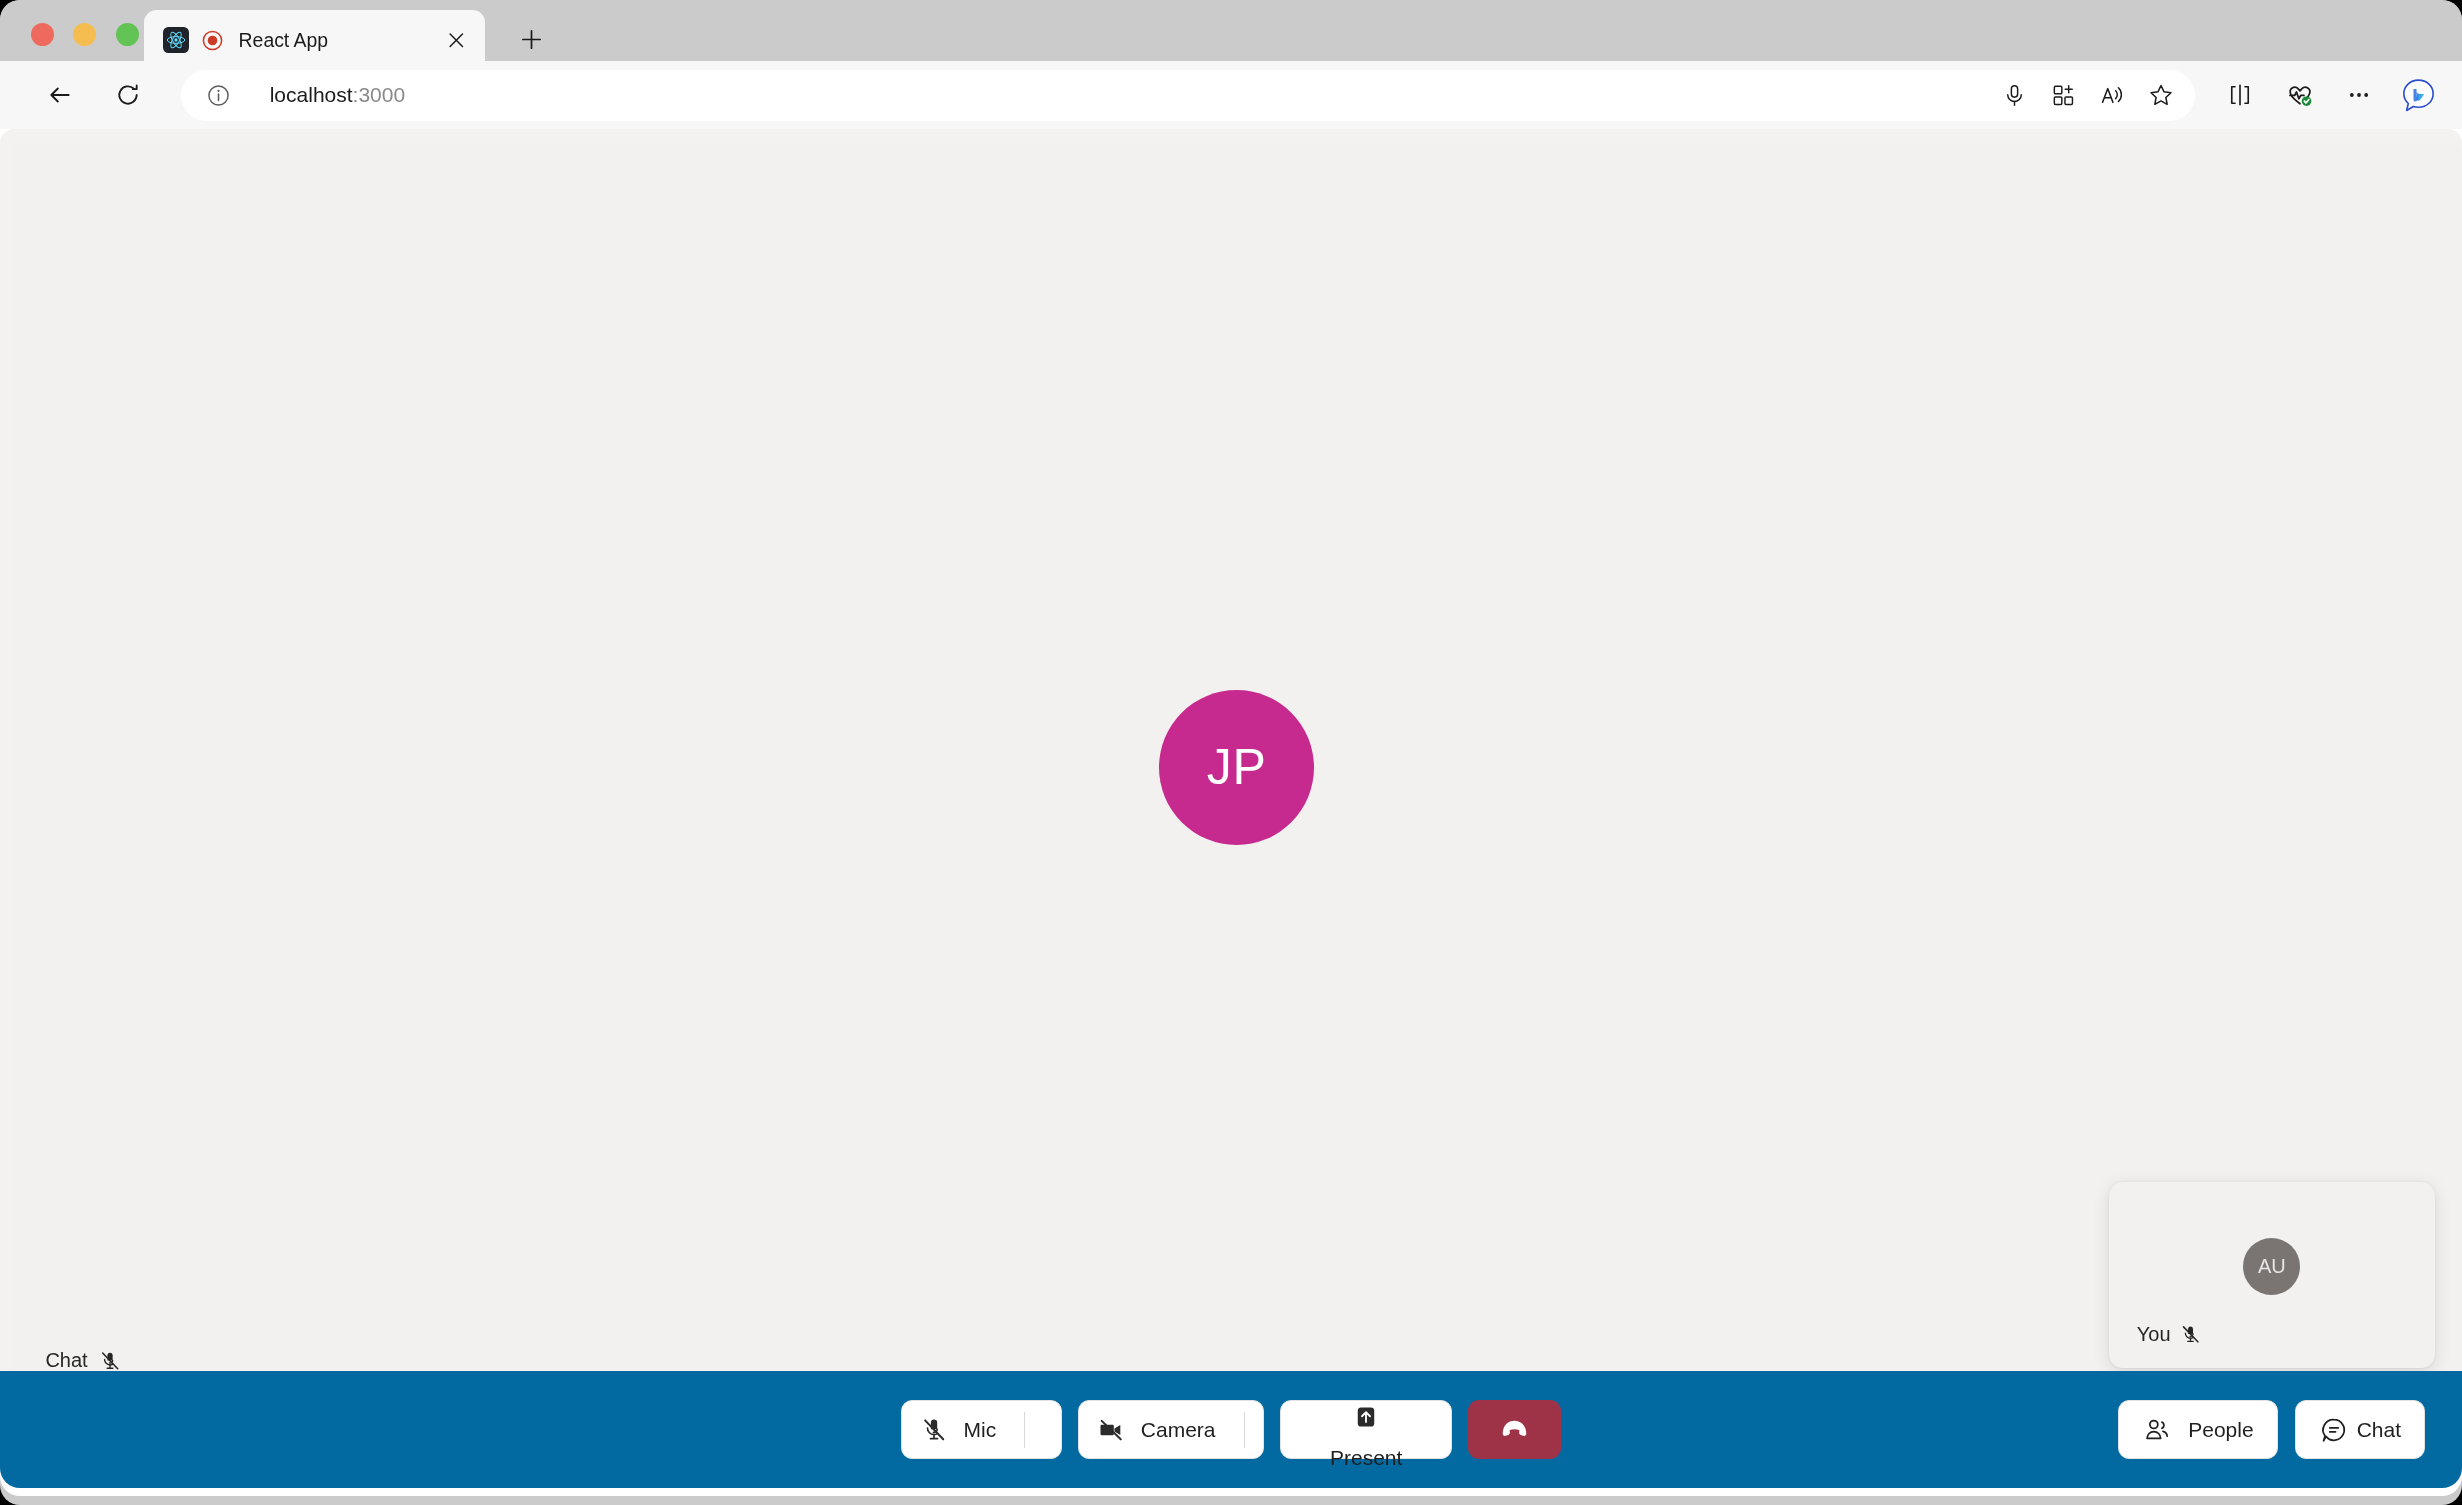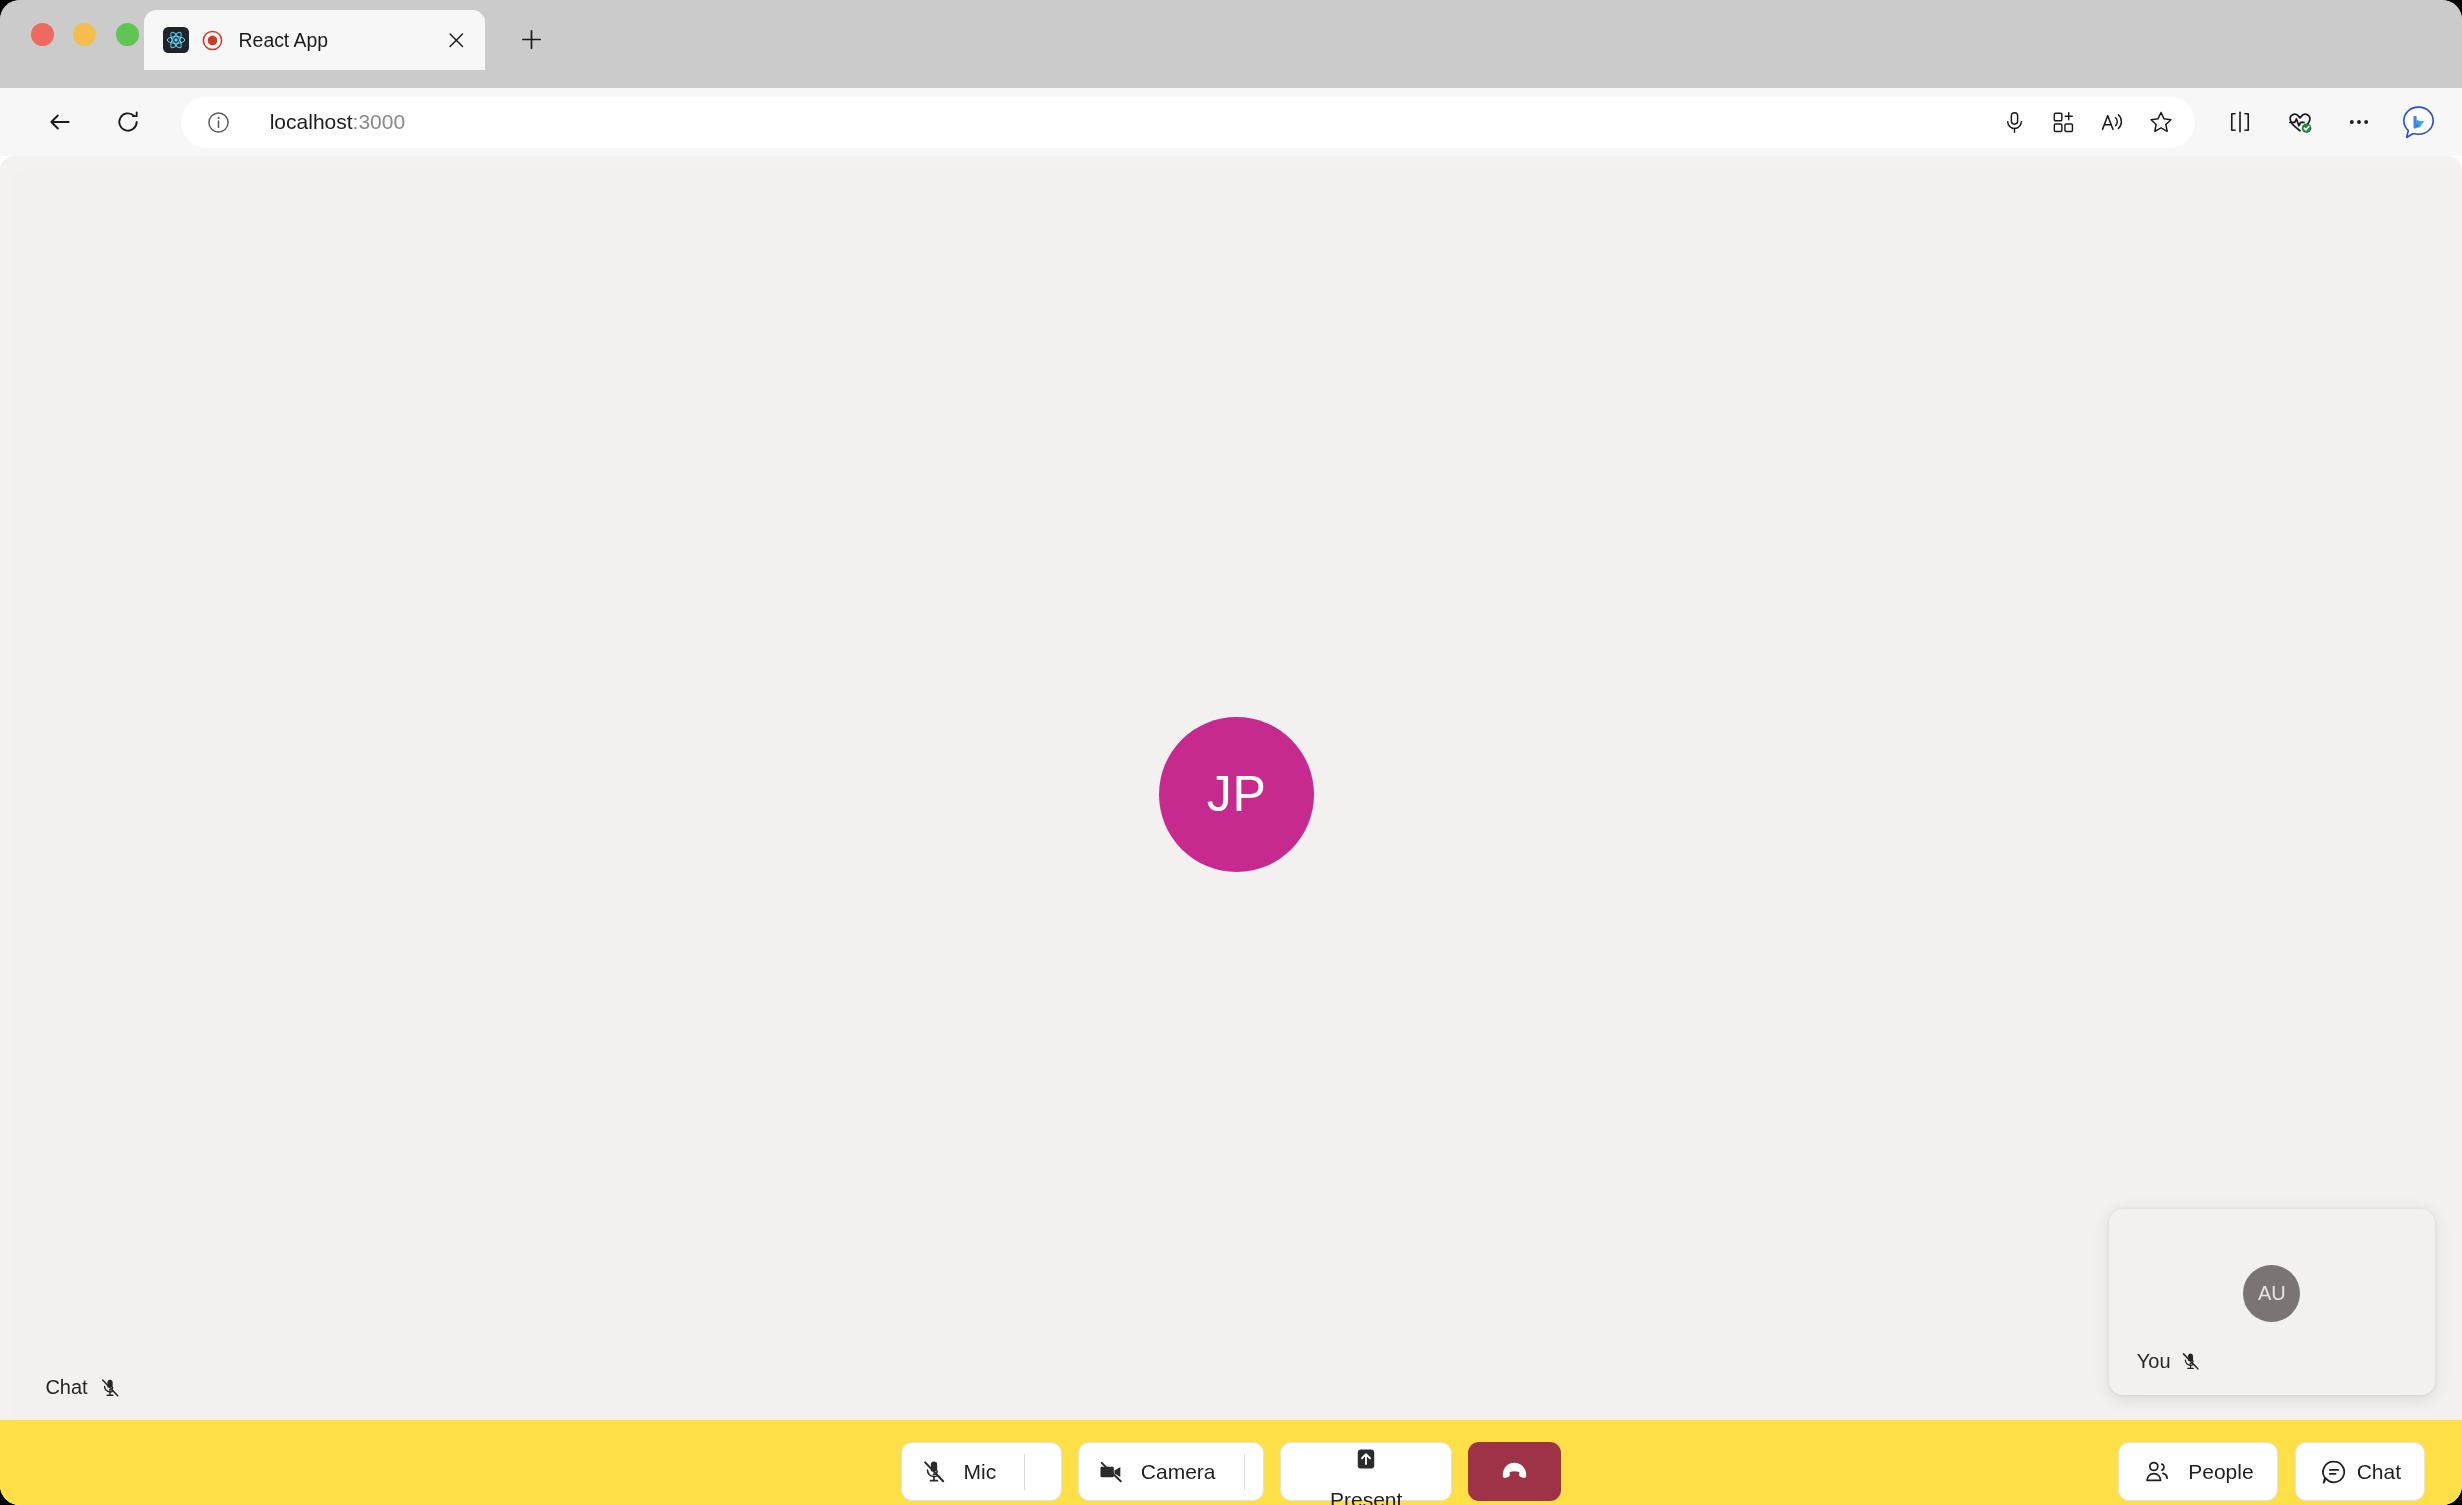--- a/index.html
+++ b/index.html
@@ -20,21 +20,21 @@
     width: 2462px;
     height: 1505px;
     background: #cbcbcb;
     border-radius: 20px;
     overflow: hidden;
   }
 
   
   .tab-strip {
     position: relative;
-    height: 88px;
+    height: 61px;
     background: #cbcbcb;
   }
 
   .traffic-lights {
     position: absolute;
     left: 31px; top: 23px;
     display: flex;
     gap: 19.4px;
     align-items: center;
   }
@@ -249,23 +249,23 @@
     display: flex;
     align-items: center;
     gap: 9.3px;
     font-size: 20px;
     color: #262626;
   }
 
   
   .control-bar {
     position: absolute;
-    left: 0; right: 0; bottom: 0;
-    height: 103px;
-    background: #fde047;
+    left: 0; right: 0; bottom: 8px;
+    height: 117px;
+    background: #0369a1;
     border-radius: 0 0 20px 20px;
     display: flex;
     align-items: center;
   }
   .control-center {
     position: absolute;
     left: 0; right: 0;
     display: flex;
     justify-content: center;
     align-items: center;

